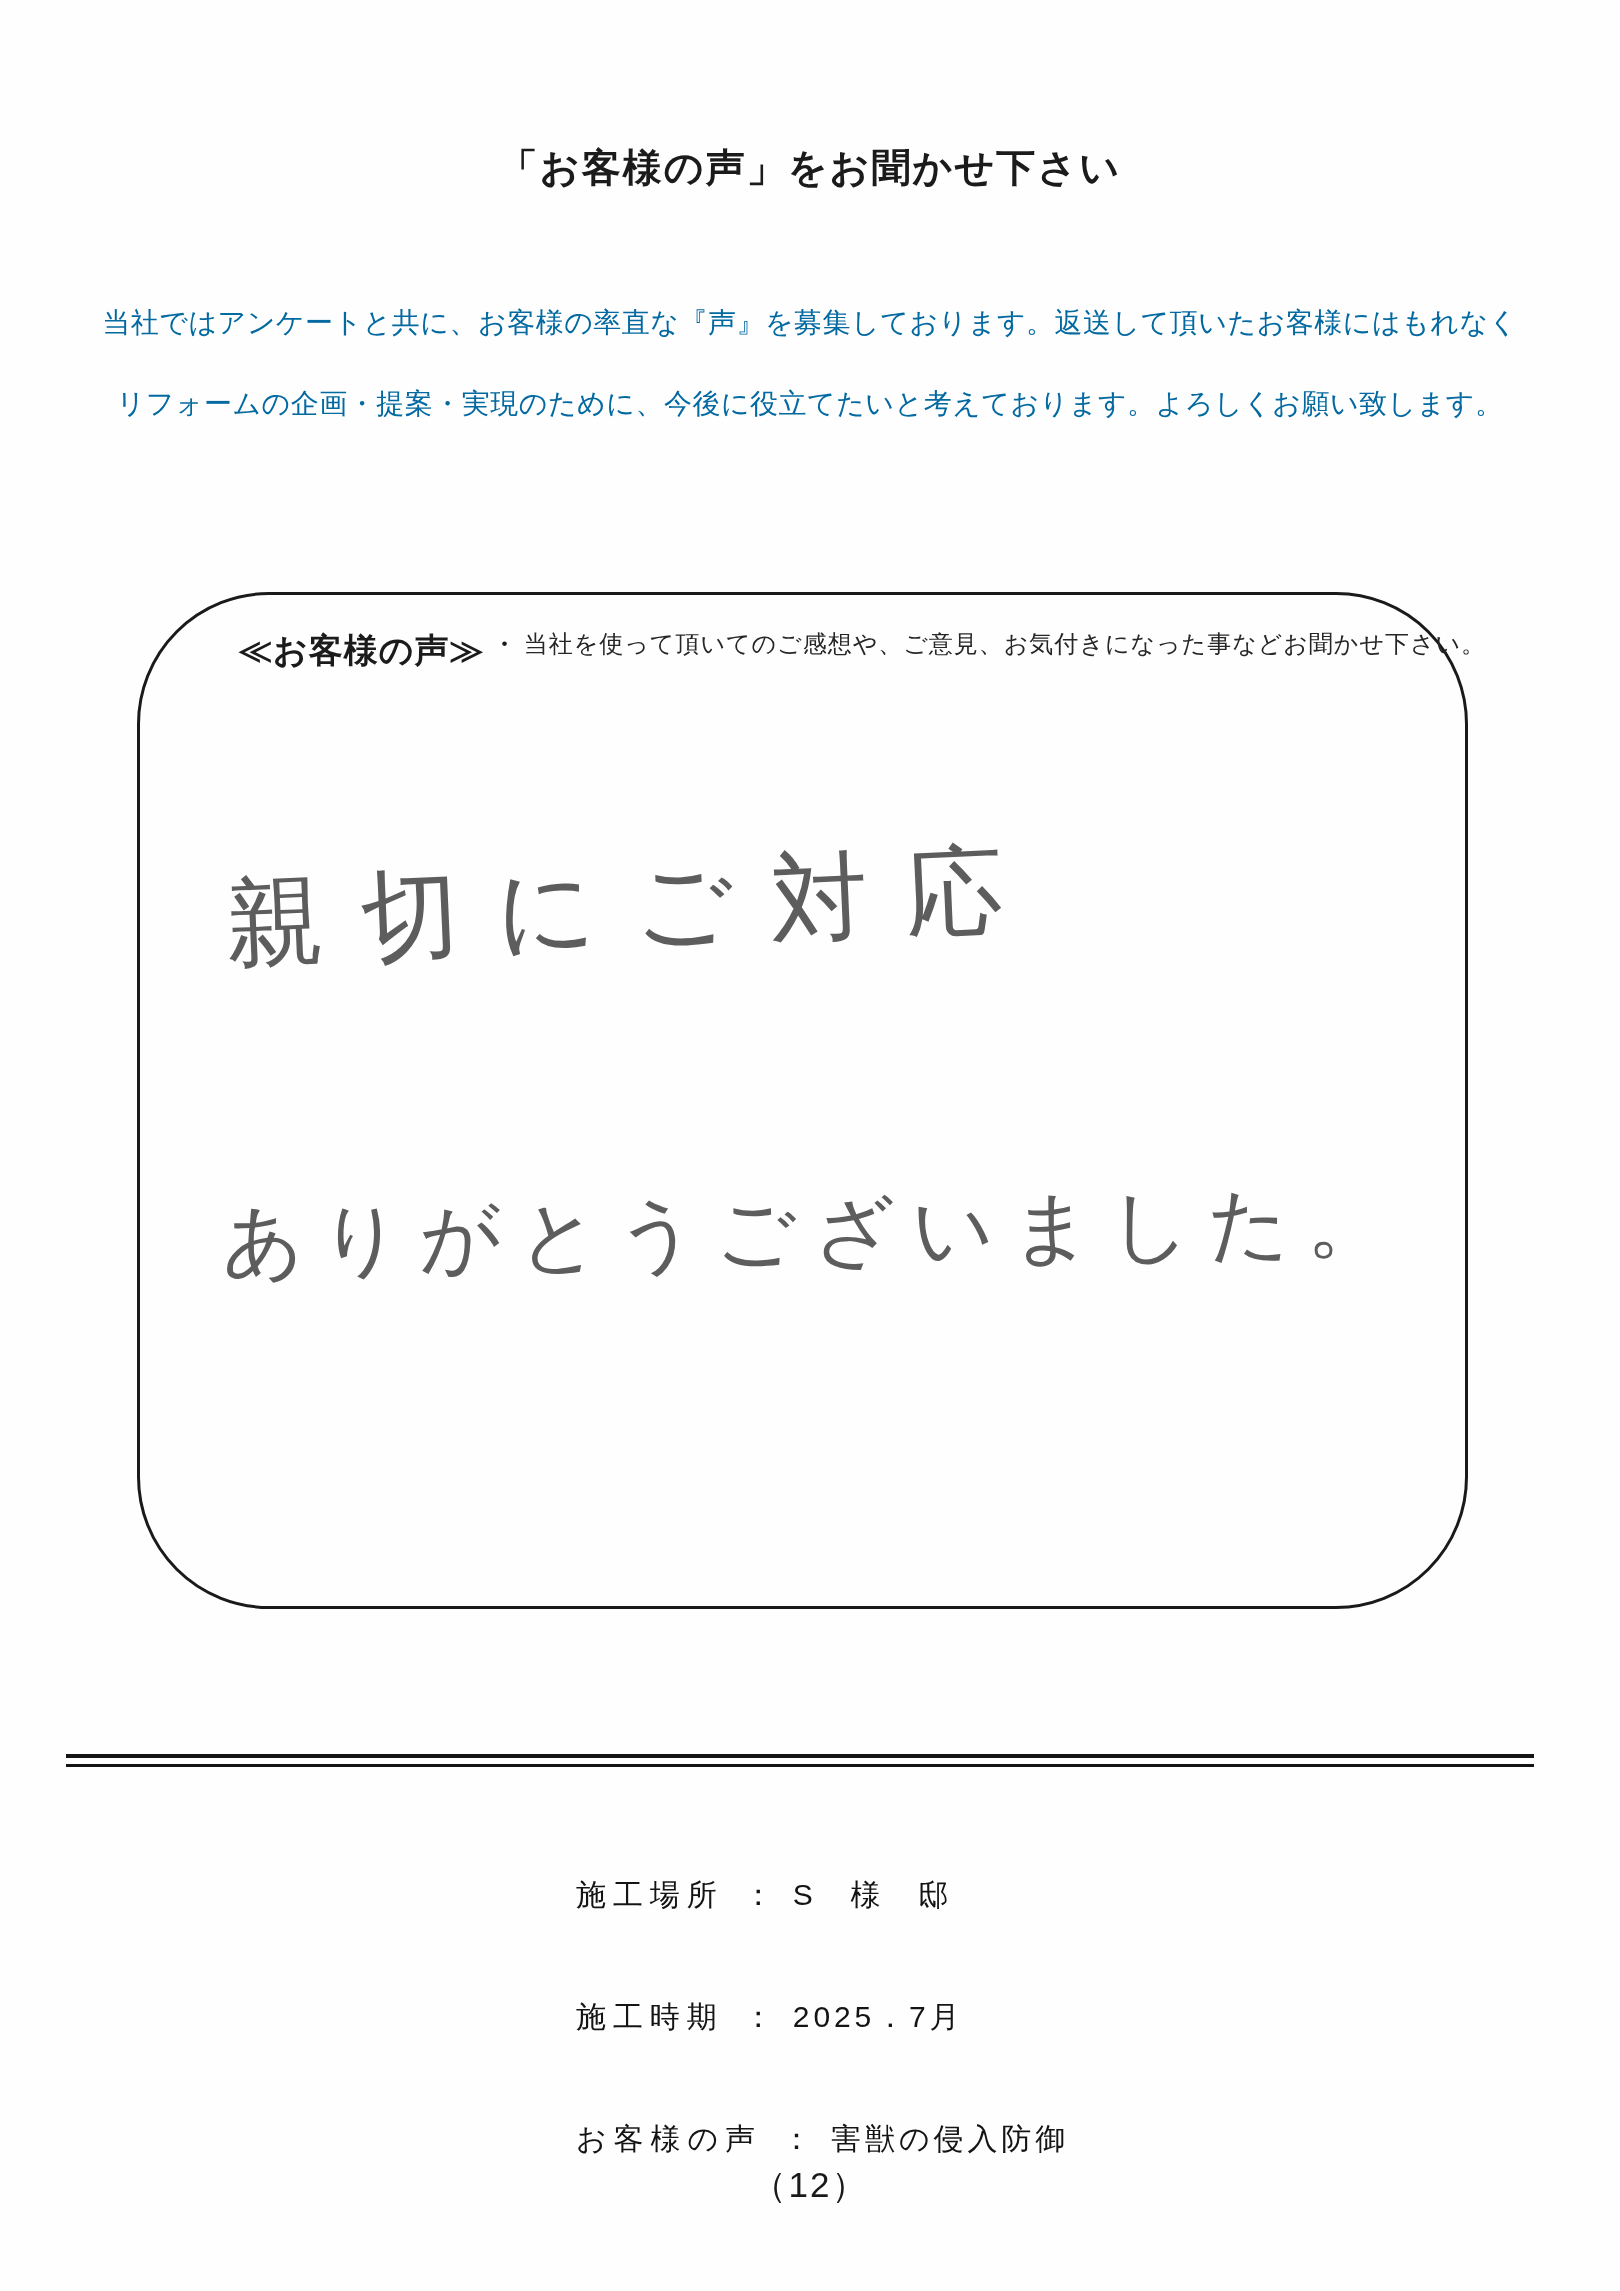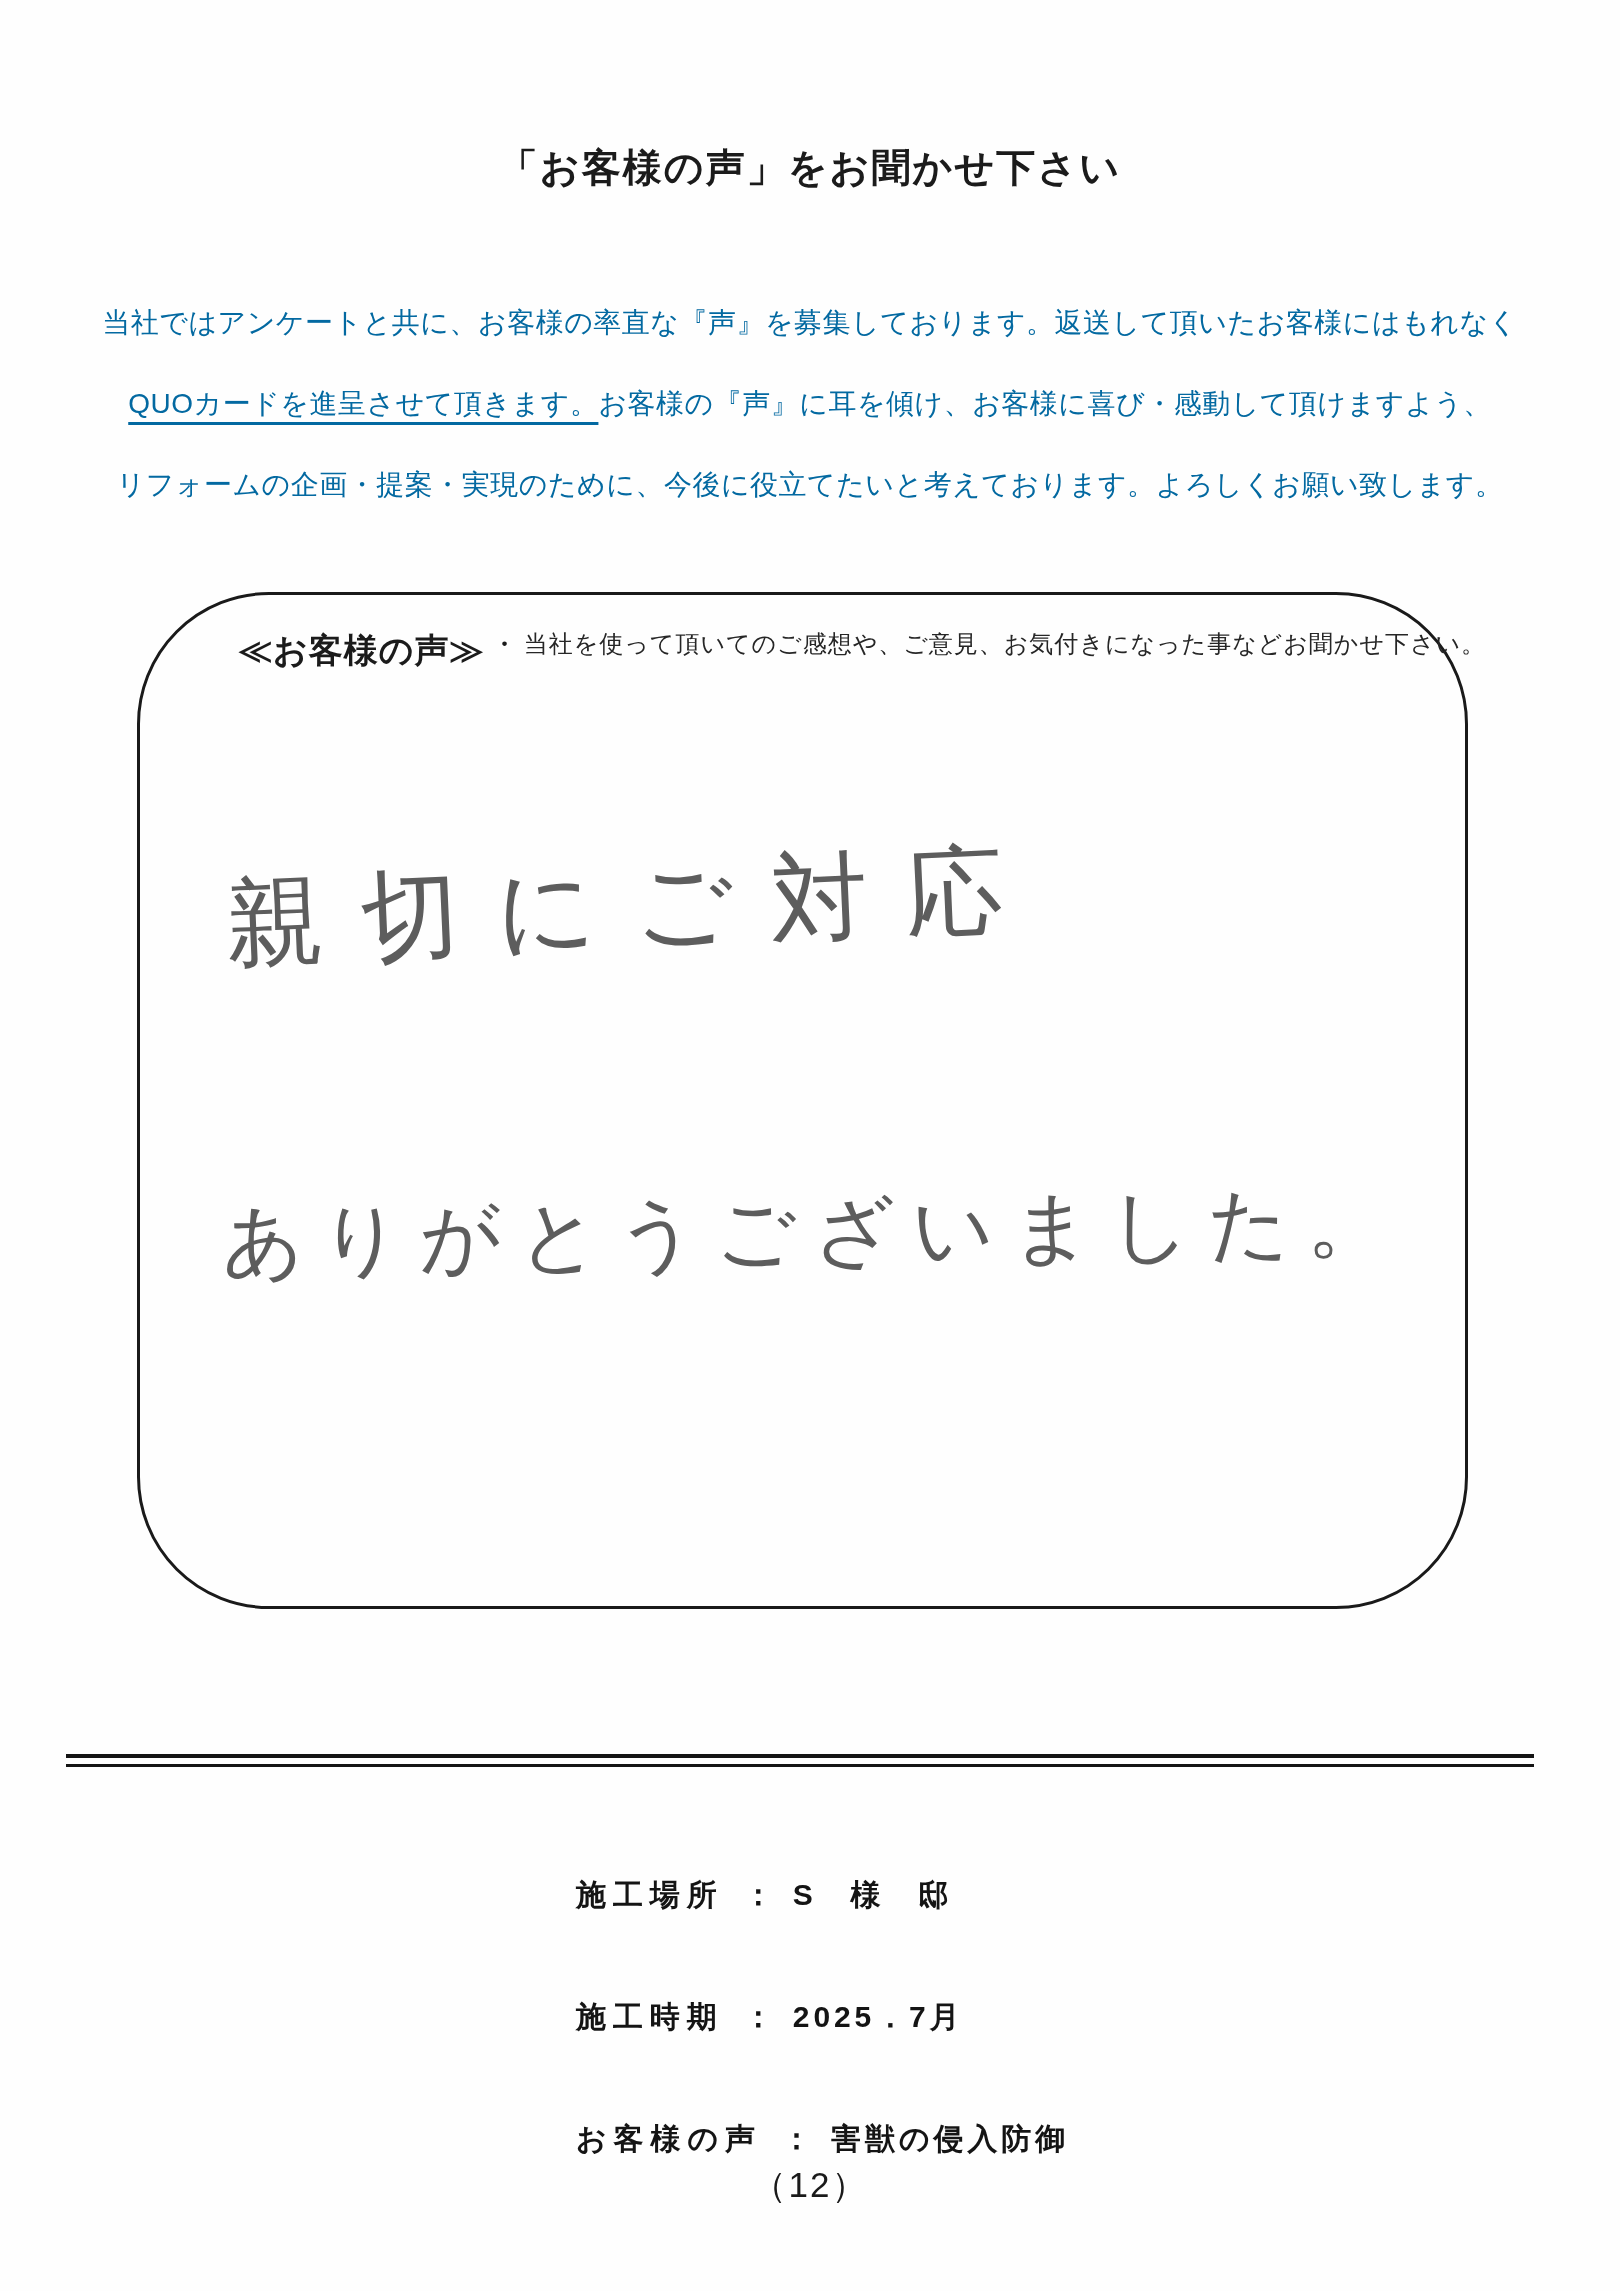--- a/index.html
+++ b/index.html
@@ -59,41 +59,40 @@
     font-size:80px;letter-spacing:16.7px;
     transform:rotate(-1deg);
   }
   .divider{
     position:absolute;left:66px;top:1754px;width:1468px;height:5.9px;
     border-top:4.9px solid #141414;
     border-bottom:3.9px solid #141414;
   }
   .details{
     position:absolute;left:576px;top:1839px;
-    font-size:30px;font-weight:bold;color:#141414;
+    font-size:30px;font-weight:normal;color:#141414;
   }
   .details .row{display:flex;align-items:baseline;margin-bottom:45px;white-space:nowrap;}
   .details .label{letter-spacing:6.9px;}
   .details .colon{margin:0 19.6px;}
   .details .value{letter-spacing:3.9px;margin-top:36px;}
   .page-number{
     position:absolute;top:2162px;left:0;width:100%;
     text-align:center;font-size:35px;letter-spacing:2px;color:#1a1a1a;
   }
 </style>
 </head>
 <body>
 
 <div class="page">
 
   <div class="title">「お客様の声」をお聞かせ下さい</div>
 
   <div class="intro">
     <div>当社ではアンケートと共に、お客様の率直な『声』を募集しております。返送して頂いたお客様にはもれなく</div>
-    <div><span class="u">QUOカードを進呈させて頂きます。</span><span>お客様の『声』に耳を傾け、お客様に喜び・感動して頂けますよう、</span></div>
     <div>リフォームの企画・提案・実現のために、今後に役立てたいと考えております。よろしくお願い致します。</div>
   </div>
 
   <div class="voice-box">
     <div class="voice-heading">
       <span class="main">≪お客様の声≫</span>
       <span class="bullet">・</span>
       <span class="note">当社を使って頂いてのご感想や、ご意見、お気付きになった事などお聞かせ下さい。</span>
     </div>
     <div class="hw hw1">親切にご対応</div>

